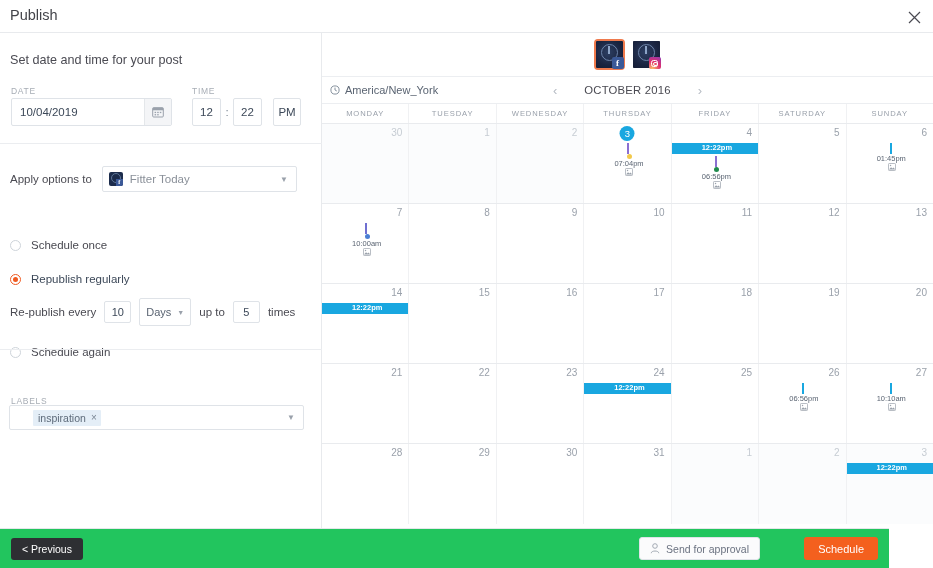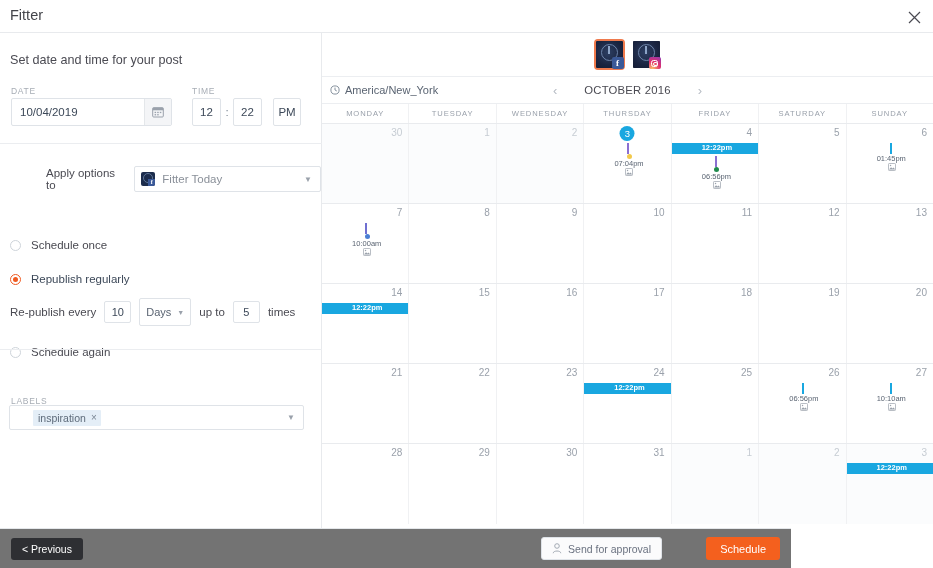--- a/index.html
+++ b/index.html
@@ -61,21 +61,21 @@
     display:flex; align-items:center; justify-content:center;
     font-size: 11.5px; color: #3c4858; background:#fff;
   }
   .colon { width: 12px; text-align:center; font-size: 11.5px; color:#7b8794; }
   .tbox.ampm { width: 28px; margin-left: 11px; }
 
   .divider { position:absolute; left: 0; width: 322px; height: 1px; background: #ebedf0; }
   .div1 { top: 110px; }
   .div2 { top: 316px; }
 
-  .apply-row { position: absolute; left: 10px; top: 133px; display:flex; align-items:center;margin-left:36px; }
+  .apply-row { position: absolute; left: 10px; top: 133px; display:flex; align-items:center; }
   .apply-lbl { font-size: 11.5px; color: #4a4a52; }
   .apply-select {
     margin-left: 10px; width: 195px; height: 26px; border: 1px solid #dfe3e8;
     border-radius: 2px; background: #fff; display:flex; align-items:center; cursor:pointer;
   }
   .mini-avatar {
     width: 14px; height: 14px; margin-left: 6px; border-radius: 2px;
     background: #1c2c4c; position: relative; flex: none; overflow:hidden;
   }
   .mini-avatar .ring {
@@ -222,22 +222,22 @@
   .ev-time { font-size: 7.5px; margin-left: 3px; color: #5a6472; white-space: nowrap; }
   .ev-icon { margin-left: 4px; display:flex; }
   .ev.filled {
     background: #19a7e0; height: 11px; margin: 0 0 2px 0; padding-left: 4px;
     align-items: center;
   }
   .ev.filled .ev-time { color: #fff; font-weight: bold; font-size: 7.5px; margin-left: 0; }
 
   
   .footer {
-    position:absolute; left: 0; top: 528px; width: 791px; height: 40px;
-    background: #737373; border-top: 1px solid #e4e7ea;
+    position:absolute; left: 0; top: 528px; width: 889px; height: 40px;
+    background: #22c55e; border-top: 1px solid #e4e7ea;
   }
   .btn-prev {
     position:absolute; left: 11px; top: 9px; height: 22px; padding: 0 11px;
     background: #2e2f33; color:#fff; font-size: 10.5px; border-radius: 3px;
     display:flex; align-items:center; cursor:pointer;
   }
   .btn-approval {
     position:absolute; right: 129px; top: 8px; height: 23px; padding: 0 10px;
     border: 1px solid #dfe3e8; border-radius: 3px; background:#fbfbfc;
     display:flex; align-items:center; font-size: 10.5px; color: #6b7280; cursor:pointer;
@@ -248,21 +248,21 @@
     background: #f4601e; color:#fff; font-size: 11px; border-radius: 3px;
     display:flex; align-items:center; cursor:pointer; font-weight: 500;
   }
 </style>
 </head>
 <body>
 
 <div class="app">
 
   <div class="titlebar">
-    <div class="title">Fitter</div>
+    <div class="title">Publish</div>
     <div class="close-btn">
       <svg width="13" height="13" viewBox="0 0 13 13">
           <path d="M1 1 L12 12 M12 1 L1 12" stroke="#4a4a52" stroke-width="1.2" fill="none"></path>
         </svg>
     </div>
   </div>
 
   <div class="left-panel">
     <div class="sec-title">Set date and time for your post</div>
 

